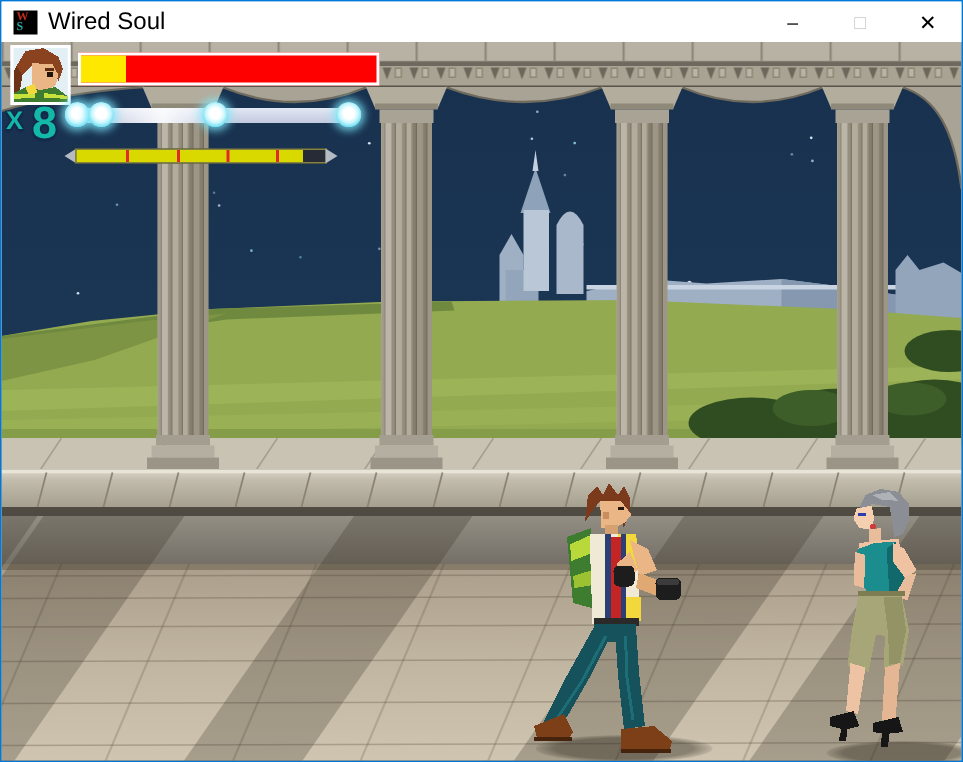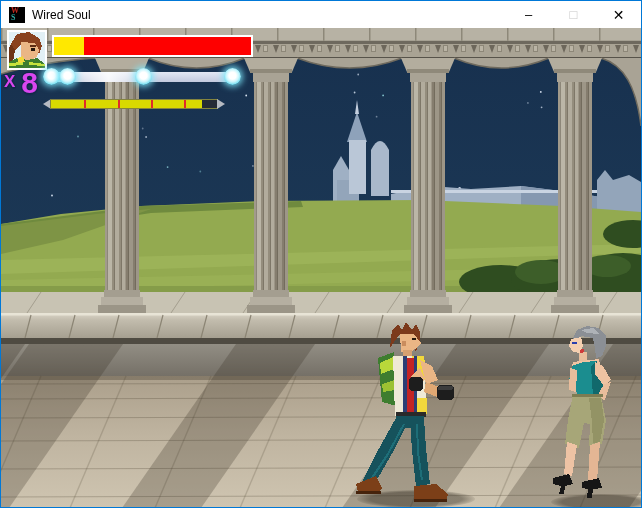--- a/index.html
+++ b/index.html
@@ -3,34 +3,34 @@
 <meta charset="utf-8">
 <style>
   html,body{margin:0;padding:0;background:#3a3a3a;font-family:"Liberation Sans",sans-serif;}
   .window{position:relative;width:642px;height:508px;box-sizing:border-box;border:1px solid #0078d7;background:#fff;overflow:hidden;}
   
   .titlebar{position:absolute;top:0;left:0;right:0;height:27px;background:#ffffff;display:flex;align-items:center;}
   .app-icon{position:relative;width:16px;height:16px;margin-left:8px;background:#000;flex:0 0 auto;}
   .app-icon span{position:absolute;left:2px;font-weight:bold;font-size:8px;line-height:8px;font-family:"Liberation Serif",serif;}
   .app-icon .ic-top{top:0;color:#c22a1e;}
   .app-icon .ic-bot{top:7px;color:#2ba8a0;}
-  .win-title{margin-left:7px;font-size:12px;color:#000;white-space:nowrap;}
+  .win-title{margin-left:7px;font-size:16px;color:#000;white-space:nowrap;}
   .tb-spacer{flex:1;}
   .tb-btn{width:45px;height:27px;display:flex;align-items:center;justify-content:center;font-size:13px;color:#000;cursor:default;}
   .tb-btn.max{color:#c8c8c8;}
   .tb-btn.close{font-size:14px;}
   
   .game{position:absolute;top:27px;left:0;width:640px;height:480px;background:#16304d;overflow:hidden;}
   .game svg.bg{position:absolute;top:0;left:0;}
   
   .hud{position:absolute;top:0;left:0;width:100%;height:120px;pointer-events:none;}
   .portrait{position:absolute;left:6px;top:2px;width:36px;height:36px;border:2px solid #ffffff;background:#e2f0f5;}
   .healthbar{position:absolute;left:51px;top:7px;width:197px;height:18px;border:2px solid #ffffff;background:#fe0000;}
   .health-fill{position:absolute;left:0;top:0;height:100%;background:#ffe800;}
-  .lives{position:absolute;left:3px;top:38px;color:#d946ef;font-weight:bold;
+  .lives{position:absolute;left:3px;top:38px;color:#14b8a6;font-weight:bold;
          text-shadow:-1px -1px 0 #15294a,1px -1px 0 #15294a,-1px 1px 0 #15294a,1px 1px 0 #15294a,0 2px 1px #15294a;}
   .lives .x{font-size:17px;vertical-align:6px;}
   .lives .n{font-size:30px;margin-left:6px;}
   .orbbar{position:absolute;left:45px;top:44px;width:192px;height:10px;border-radius:3px;
           background:linear-gradient(#e3e8f4,#c2c9de);}
   .orbbar::before{content:"";position:absolute;left:10%;top:0;width:45%;height:100%;
           background:linear-gradient(90deg,rgba(255,255,255,0),rgba(255,255,255,.85),rgba(255,255,255,0));}
   .orb{position:absolute;top:-4px;width:17px;height:17px;border-radius:50%;
        background:radial-gradient(circle at 50% 45%,#ffffff 0 28%,#c8f6fd 50%,#62d9ef 75%,rgba(98,217,239,.15) 100%);
        box-shadow:0 0 6px 2px rgba(125,232,250,.85);}

